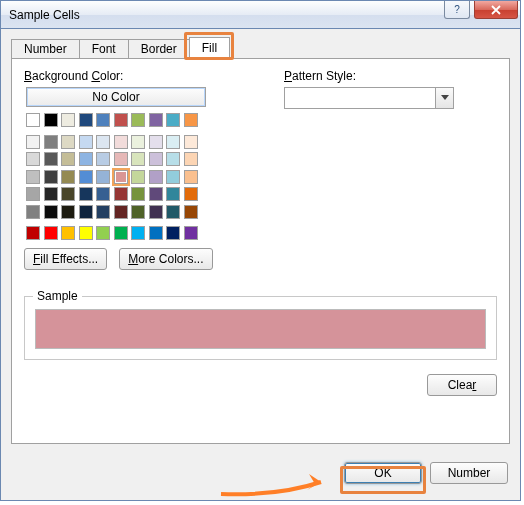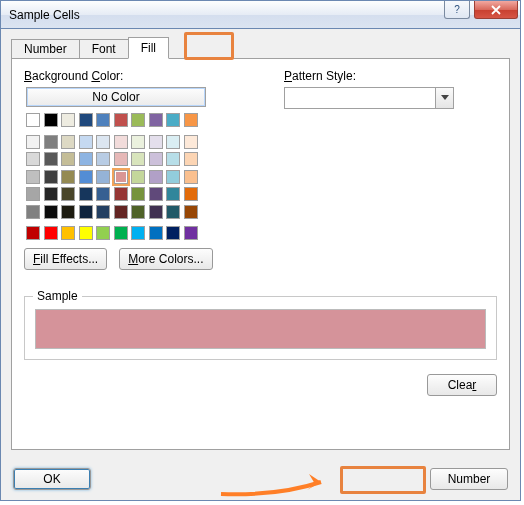--- a/index.html
+++ b/index.html
@@ -164,22 +164,22 @@
   .sample-swatch {
     width: 100%; height: 40px;
     background: #d5939a;
     border: 1px solid #bbb;
   }
   .clear-row {
     display:flex; justify-content:flex-end;
     margin-top: 14px;
   }
   .footer {
-    display:flex; justify-content:space-between; gap: 8px;
-    padding: 8px 12px 10px 12px;
+    display:flex; justify-content:flex-end; gap: 8px;
+    padding: 8px 12px 16px 12px;
     position: relative;
   }
   .footer .btn { width: 78px; justify-content:center; }
   .btn.default {
     box-shadow: 0 0 0 1px #3c7fb1 inset, 0 0 3px #7fb7e0;
   }
   
   .ok-highlight {
     position: absolute;
     border: 3px solid #e8833f;
@@ -214,20 +214,23 @@
     </div>
   </div>
 
   <div class="body">
     <div class="tabs">
       <div class="tab">
           <span>Number</span>
         </div>
       <div class="tab">
           <span>Font</span>
+        </div>
+      <div class="tab">
+          <span>Border</span>
         </div>
       <div class="tab active">
           <span>Fill</span>
         </div>
       <div class="tab-highlight" style="left:173px; top:-5px; width:50px; height:28px;"></div>
     </div>
 
     <div class="tabpane">
       <div class="upper">
         <div class="leftcol">

